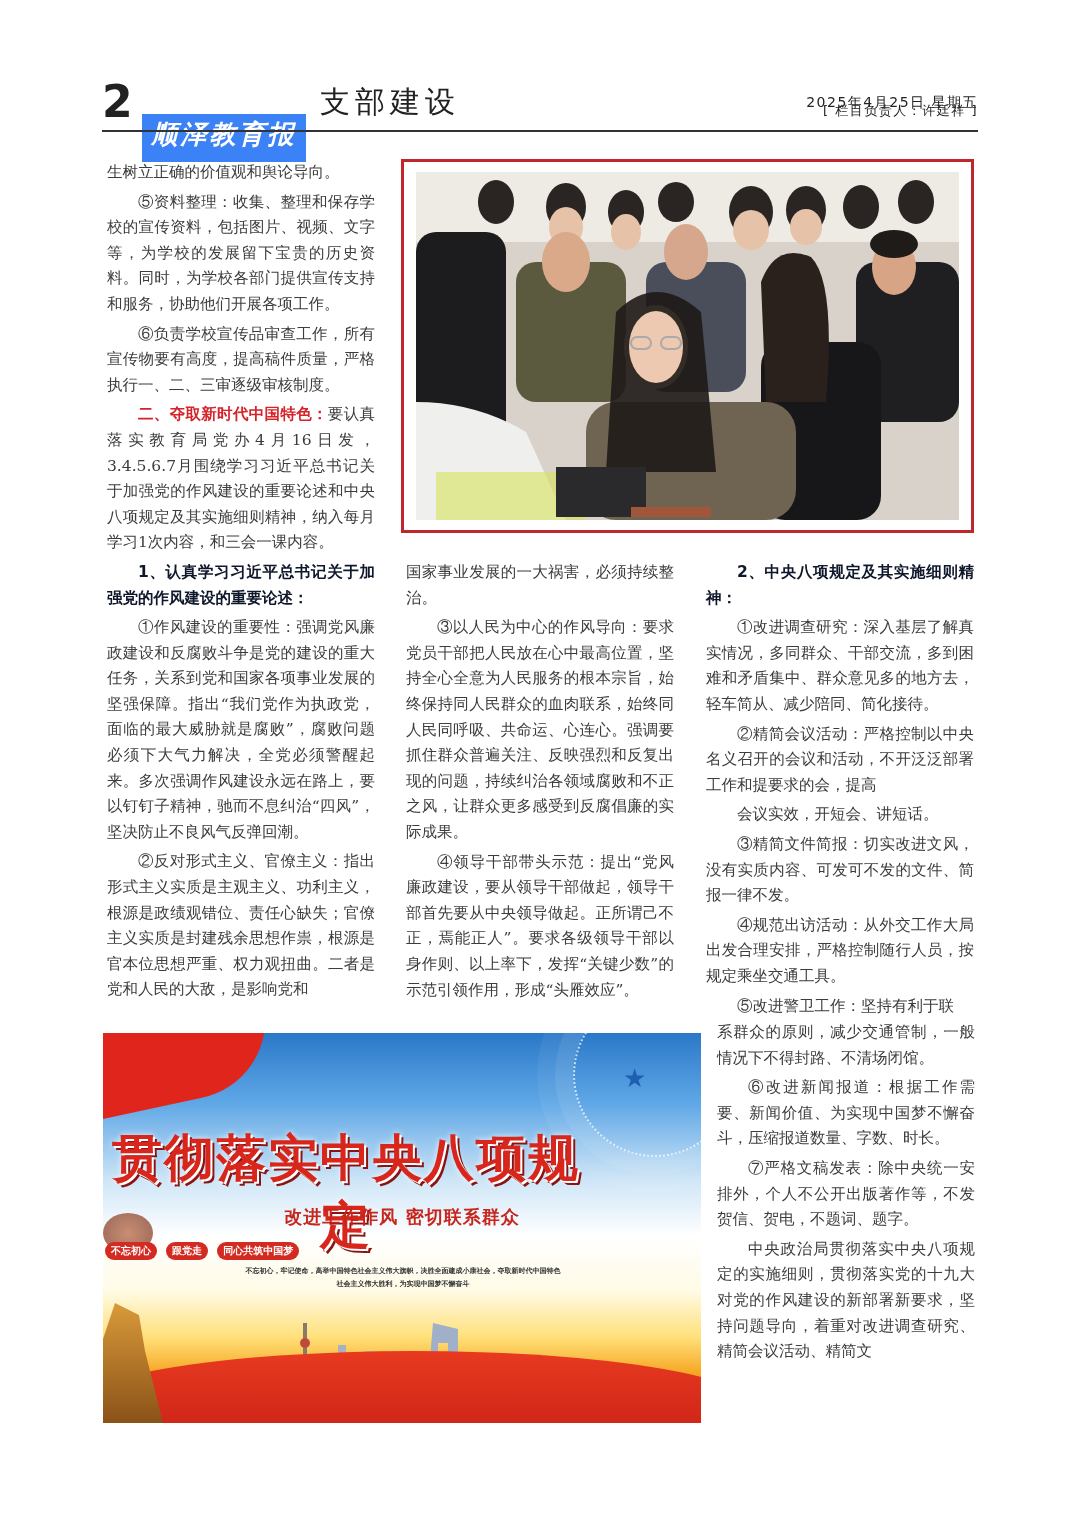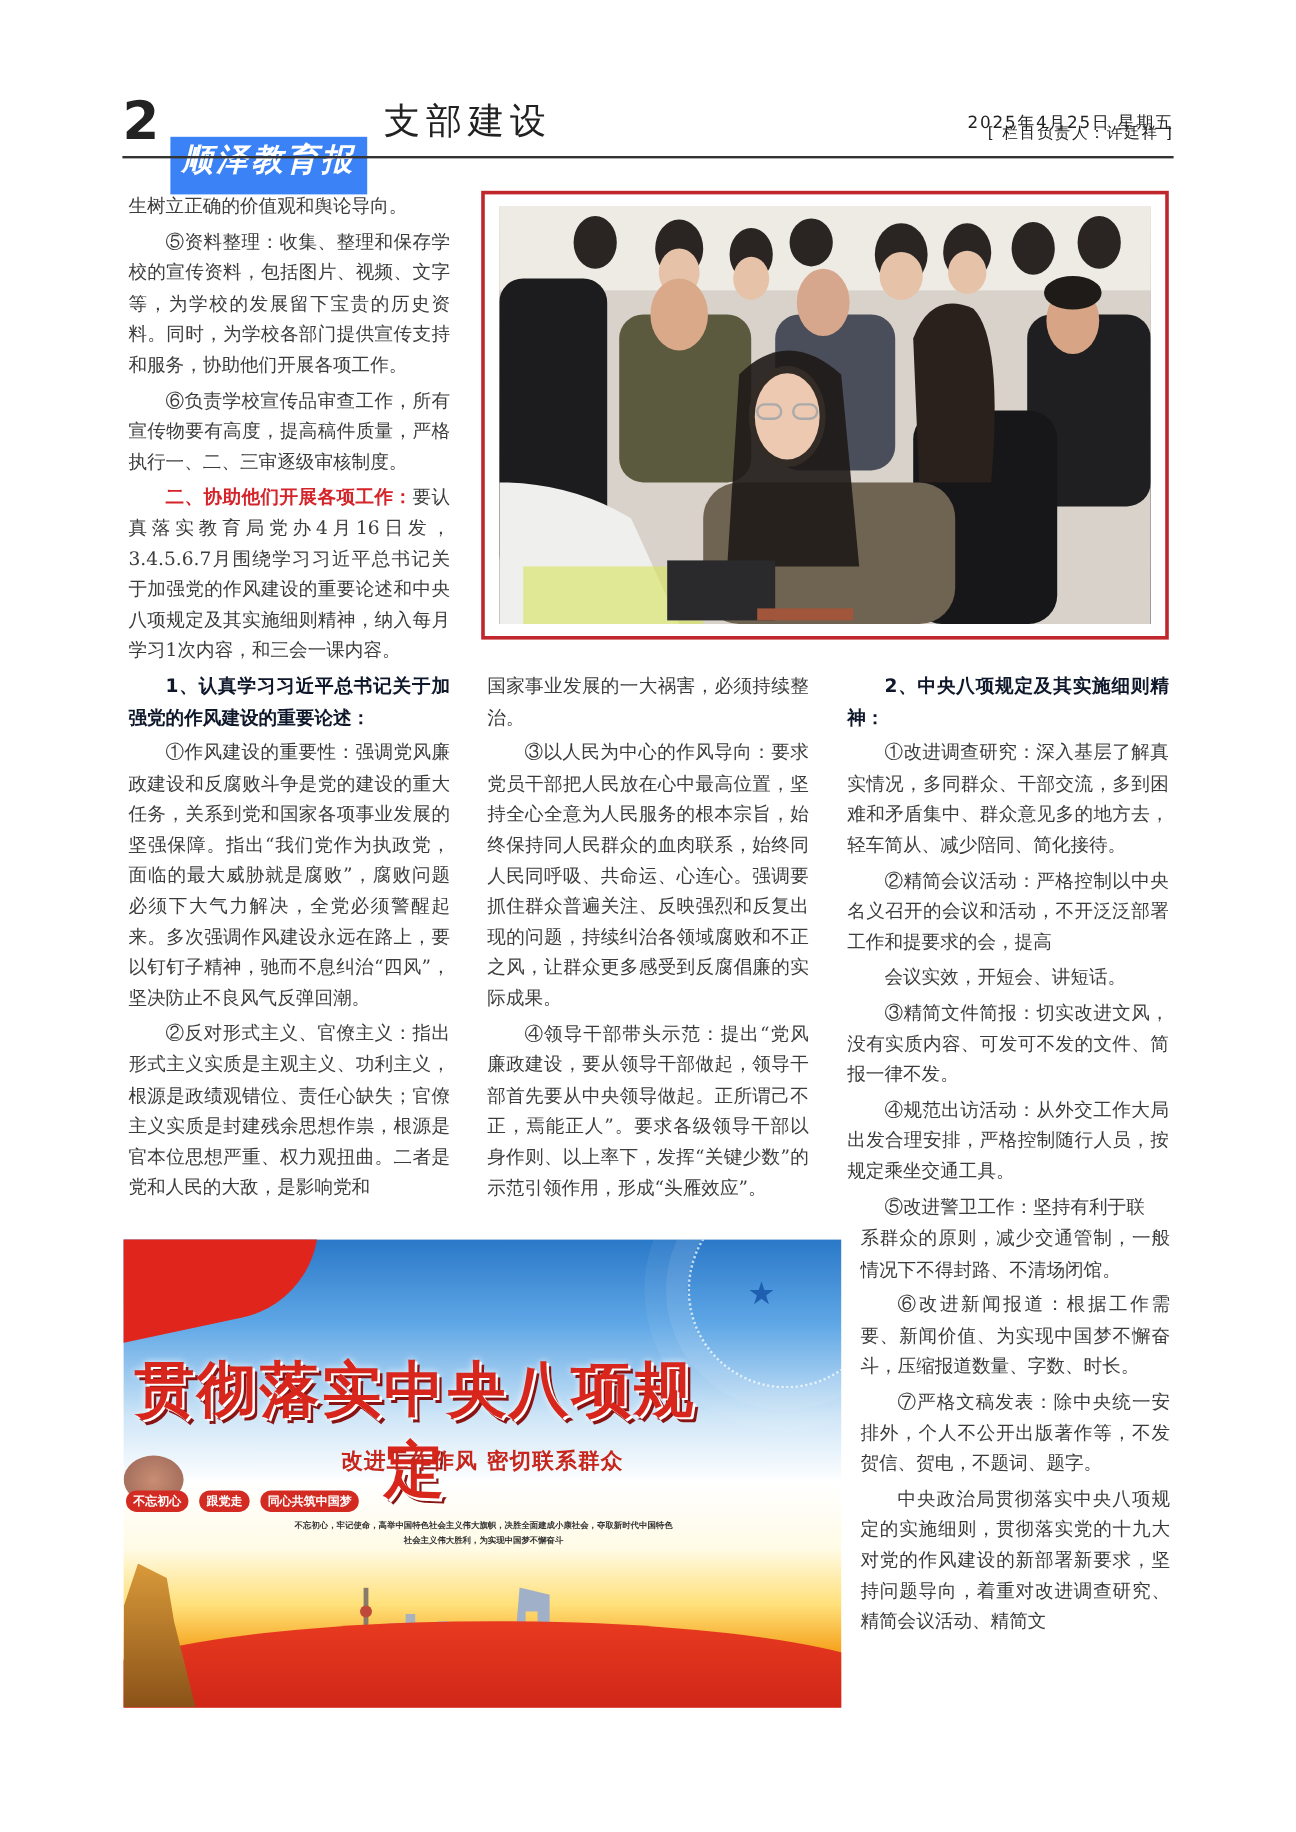--- a/index.html
+++ b/index.html
@@ -75,21 +75,21 @@
   <div class="section-name">支部建设</div>
   <div class="date-line">2025年4月25日  星期五</div>
   <div class="editor-line">[ 栏目负责人：许廷祥 ]</div>
 </div>
 <div class="rule"></div>
 
 <div class="col" id="col1">
   <p>生树立正确的价值观和舆论导向。</p>
   <p class="ind">⑤资料整理：收集、整理和保存学校的宣传资料，包括图片、视频、文字等，为学校的发展留下宝贵的历史资料。同时，为学校各部门提供宣传支持和服务，协助他们开展各项工作。</p>
   <p class="ind">⑥负责学校宣传品审查工作，所有宣传物要有高度，提高稿件质量，严格执行一、二、三审逐级审核制度。</p>
-  <p class="ind"><span class="red">二、协助他们开展各项工作：</span><span>要认真落实教育局党办4月16日发，3.4.5.6.7月围绕学习习近平总书记关于加强党的作风建设的重要论述和中央八项规定及其实施细则精神，纳入每月学习1次内容，和三会一课内容。</span></p>
+  <p class="ind"><span class="red">二、夺取新时代中国特色：</span><span>要认真落实教育局党办4月16日发，3.4.5.6.7月围绕学习习近平总书记关于加强党的作风建设的重要论述和中央八项规定及其实施细则精神，纳入每月学习1次内容，和三会一课内容。</span></p>
   <p class="ind subhead">1、认真学习习近平总书记关于加强党的作风建设的重要论述：</p>
   <p class="ind">①作风建设的重要性：强调党风廉政建设和反腐败斗争是党的建设的重大任务，关系到党和国家各项事业发展的坚强保障。指出“我们党作为执政党，面临的最大威胁就是腐败”，腐败问题必须下大气力解决，全党必须警醒起来。多次强调作风建设永远在路上，要以钉钉子精神，驰而不息纠治“四风”，坚决防止不良风气反弹回潮。</p>
   <p class="ind">②反对形式主义、官僚主义：指出形式主义实质是主观主义、功利主义，根源是政绩观错位、责任心缺失；官僚主义实质是封建残余思想作祟，根源是官本位思想严重、权力观扭曲。二者是党和人民的大敌，是影响党和</p>
 </div>
 
 <div class="photo-frame">
   <div class="photo">
     <svg width="543" height="348" viewBox="0 0 543 348">
       <rect width="543" height="348" fill="#d8d2ca"></rect>
       <rect y="0" width="543" height="70" fill="#eeeae4"></rect>

